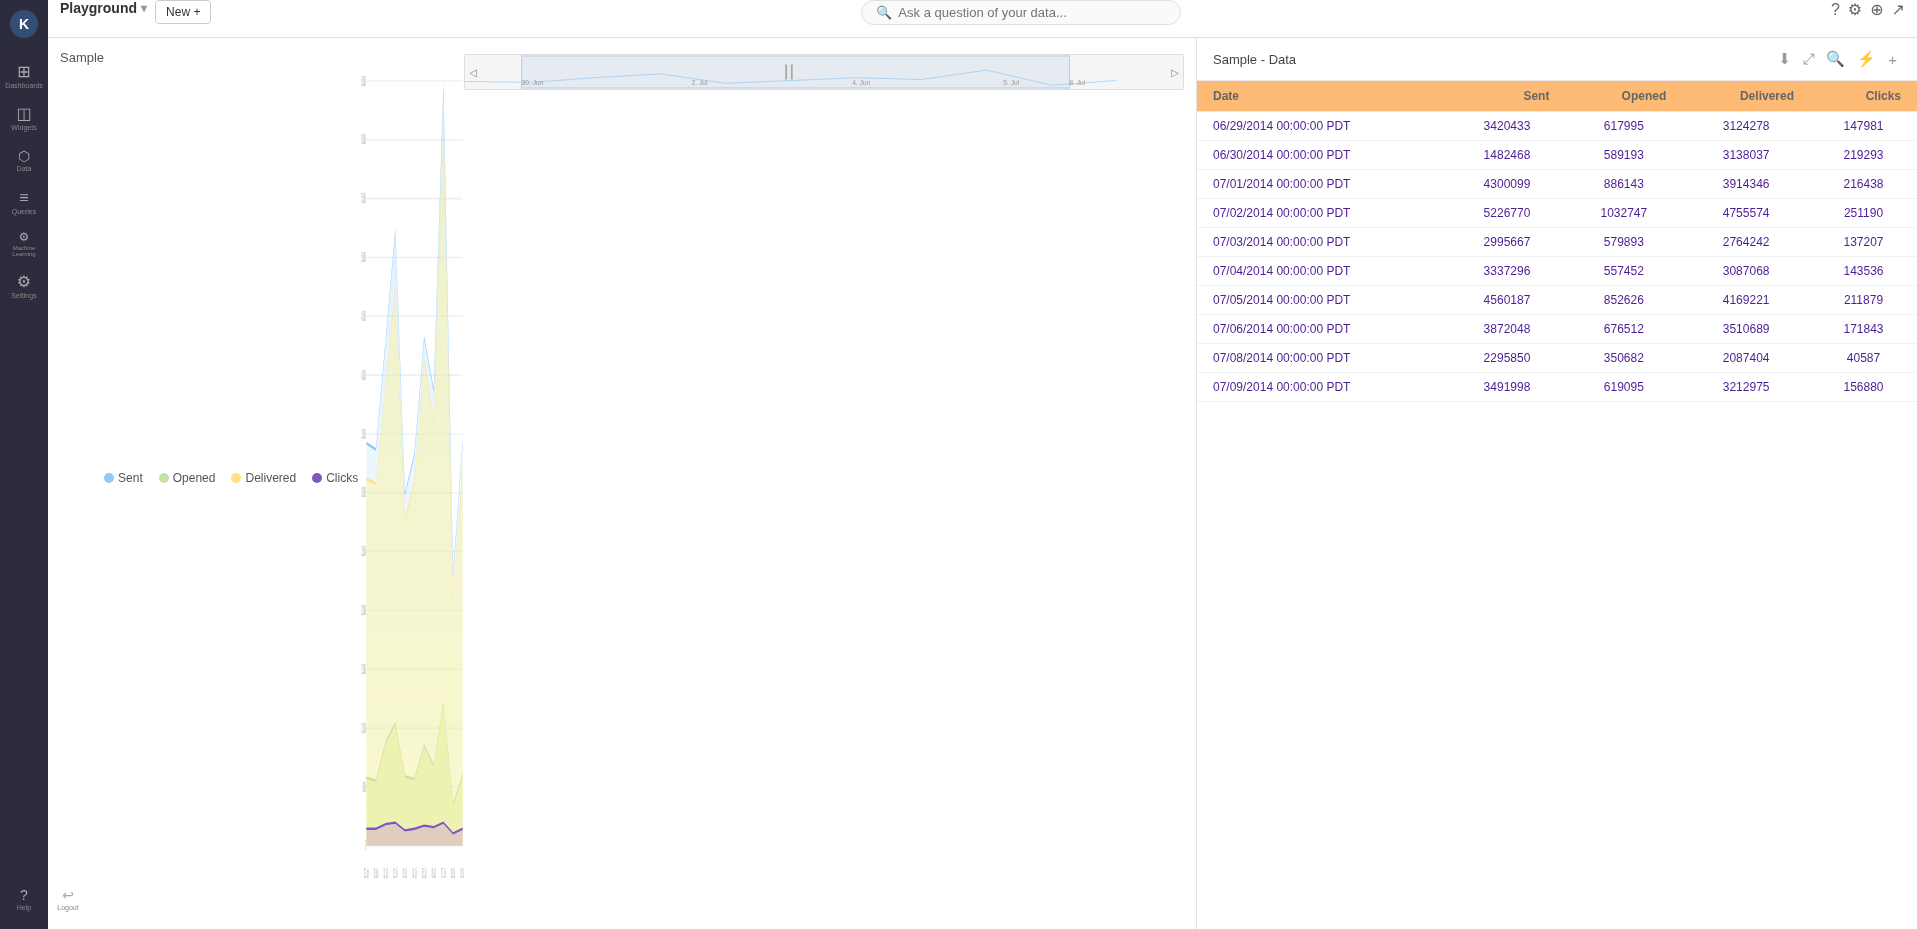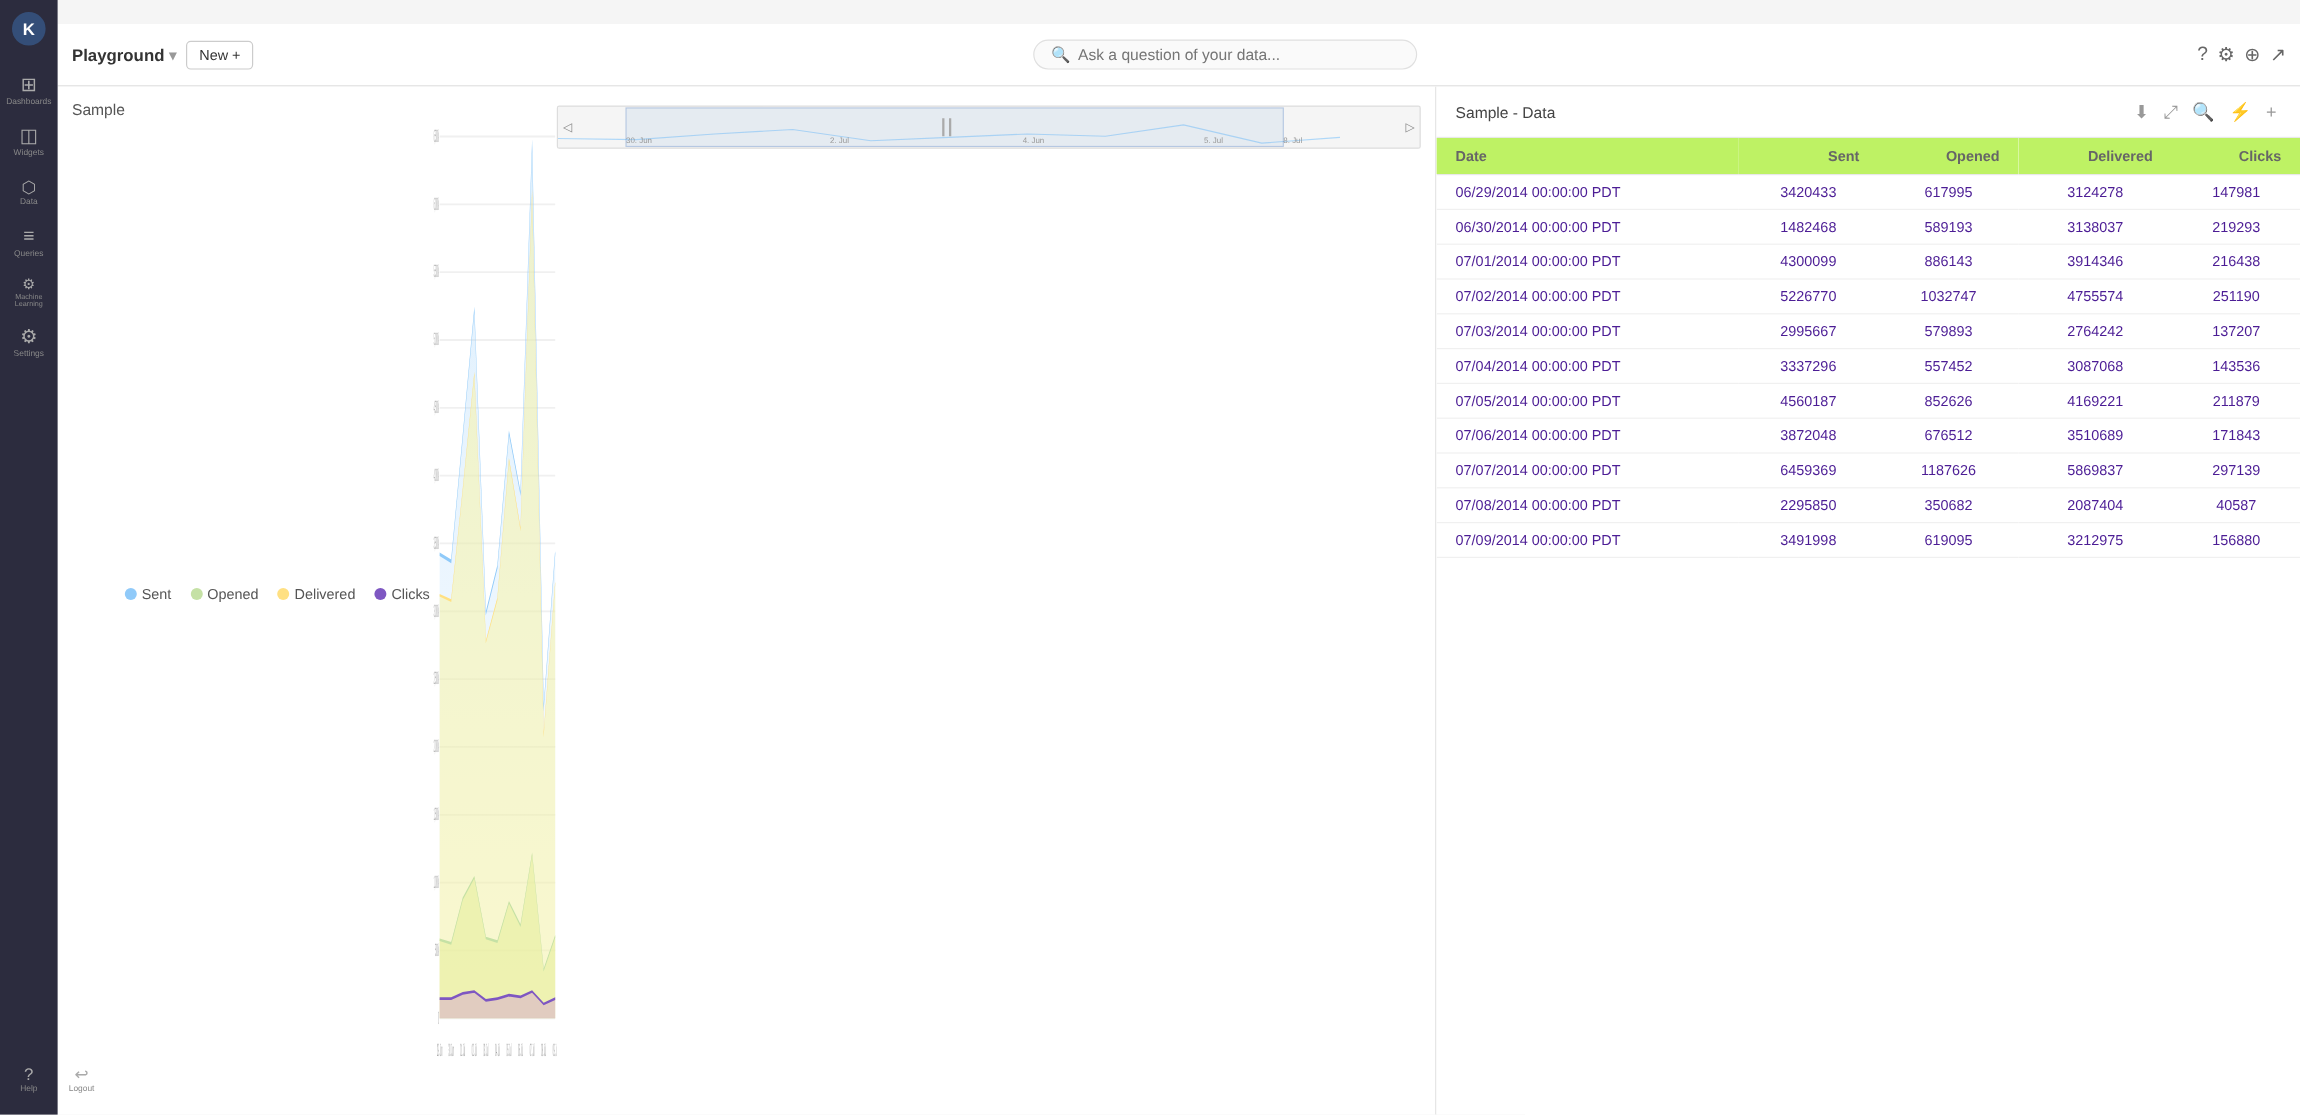--- a/index.html
+++ b/index.html
@@ -43,28 +43,27 @@
     
     .main-content {
       flex: 1;
       display: flex;
       flex-direction: column;
       overflow: hidden;
     }
 
     
     .topbar {
-      height: 52px;
+      height: 38px;
       background: #fff;
       border-bottom: 1px solid #e0e0e0;
       display: flex;
-      align-items: center;
+      align-items: flex-start;
       padding: 0 12px;
       gap: 8px;
-      margin-top: 20px;
     }
     .topbar-title {
       font-size: 14px;
       font-weight: 600;
       color: #333;
       display: flex;
       align-items: center;
       gap: 4px;
     }
     .topbar-chevron { color: #999; font-size: 12px; }
@@ -209,21 +208,21 @@
       width: 100%;
       border-collapse: collapse;
       font-size: 12px;
     }
     thead th {
       text-align: left;
       padding: 8px 16px;
       color: #666;
       font-weight: 600;
       border-bottom: 1px solid #e8e8e8;
-      background: #bef264;
+      background: #fdba74;
       position: sticky; top: 0;
     }
     tbody tr { border-bottom: 1px solid #f0f0f0; }
     tbody td {
       padding: 7px 16px;
       color: #4c1d95;
       font-size: 12px;
     }
     td:not(:first-child) { text-align: center; }
     th:not(:first-child) { text-align: right; }
@@ -501,27 +500,20 @@
                 <td>211879</td>
               </tr>
               <tr>
                 <td>07/06/2014 00:00:00 PDT</td>
                 <td>3872048</td>
                 <td>676512</td>
                 <td>3510689</td>
                 <td>171843</td>
               </tr>
               <tr>
-                <td>07/07/2014 00:00:00 PDT</td>
-                <td>6459369</td>
-                <td>1187626</td>
-                <td>5869837</td>
-                <td>297139</td>
-              </tr>
-              <tr>
                 <td>07/08/2014 00:00:00 PDT</td>
                 <td>2295850</td>
                 <td>350682</td>
                 <td>2087404</td>
                 <td>40587</td>
               </tr>
               <tr>
                 <td>07/09/2014 00:00:00 PDT</td>
                 <td>3491998</td>
                 <td>619095</td>

